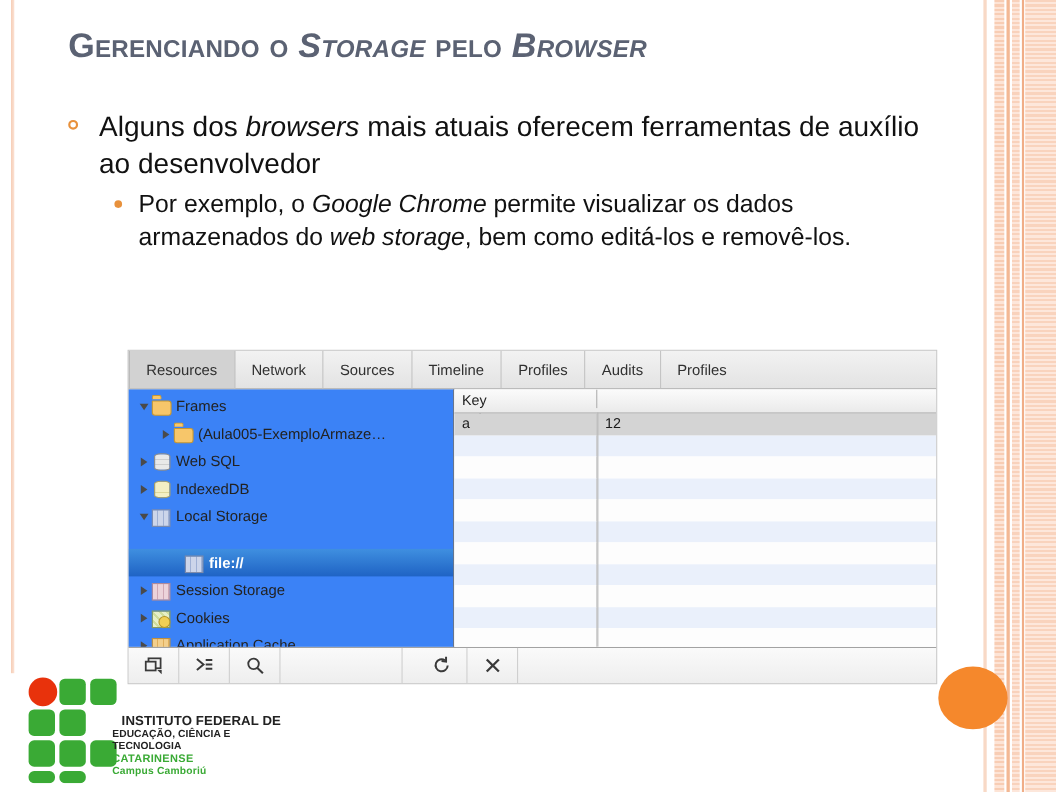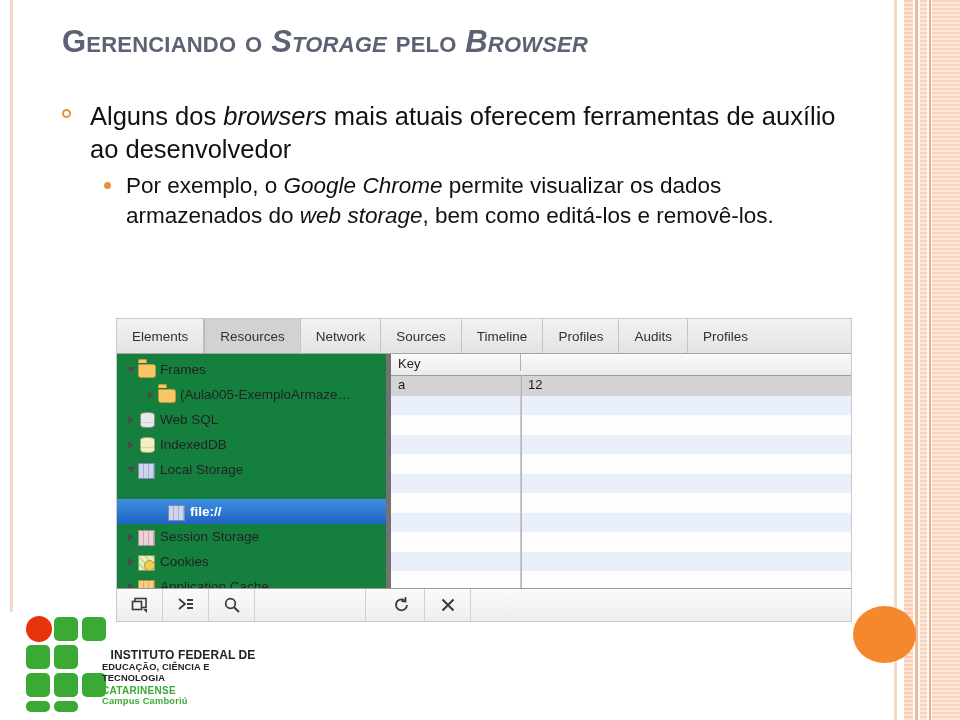--- a/index.html
+++ b/index.html
@@ -48,21 +48,21 @@
     font-family:"Liberation Sans","DejaVu Sans",sans-serif;}
 
   .dt-tabs{height:35px;background:linear-gradient(to bottom,#f2f2f2,#e3e3e3);
     border-bottom:1px solid #a6a6a6;display:flex;align-items:stretch;box-sizing:border-box;}
   .dt-tab{display:flex;align-items:center;padding:0 15px;font-size:13.5px;color:#303030;
     border-right:1px solid #c4c4c4;white-space:nowrap;}
   .dt-tab.active{background:#d2d2d2;border-left:1px solid #b5b5b5;}
   .dt-tab.plain{border-right:none;}
 
   .dt-body{display:flex;height:234px;}
-  .dt-tree{width:274px;background:#15803d;border-right:5px solid #737373;
+  .dt-tree{width:296px;background:#3b82f6;border-right:1px solid #737373;
     box-sizing:border-box;padding-top:3px;overflow:hidden;}
   .tnode{height:25px;display:flex;align-items:center;font-size:13.5px;color:#222;
     padding-left:6px;white-space:nowrap;}
   .tnode.lvl2{padding-left:26px;}
   .tnode.lvl2b{padding-left:36px;}
   .tnode.sel{background:linear-gradient(to bottom,#3f8fe0,#1f63c4);color:#fff;font-weight:bold;margin-top:17px;}
   .tw{width:15px;flex:0 0 15px;display:flex;align-items:center;justify-content:center;}
   .tw i{display:block;width:0;height:0;}
   .tw .right{border-left:6px solid #4a4a4a;border-top:4.5px solid transparent;border-bottom:4.5px solid transparent;}
   .tw .down{border-top:6px solid #4a4a4a;border-left:4.5px solid transparent;border-right:4.5px solid transparent;}
@@ -135,21 +135,20 @@
   </div>
   <div class="b2">
     <span class="mark"></span>
     <span><span>Por exemplo, o </span><span class="it">Google Chrome</span><span> permite visualizar os dados armazenados do </span><span class="it">web storage</span><span>, bem como editá-los e removê-los.</span></span>
   </div>
 </div>
 
 <div class="devtools">
 
   <div class="dt-tabs" id="dt-tabs">
-      <div class="dt-tab">Elements</div>
       <div class="dt-tab active">Resources</div>
       <div class="dt-tab">Network</div>
       <div class="dt-tab">Sources</div>
       <div class="dt-tab">Timeline</div>
       <div class="dt-tab">Profiles</div>
       <div class="dt-tab">Audits</div>
       <div class="dt-tab plain">Profiles</div>
     </div>
 
   <div class="dt-body">

